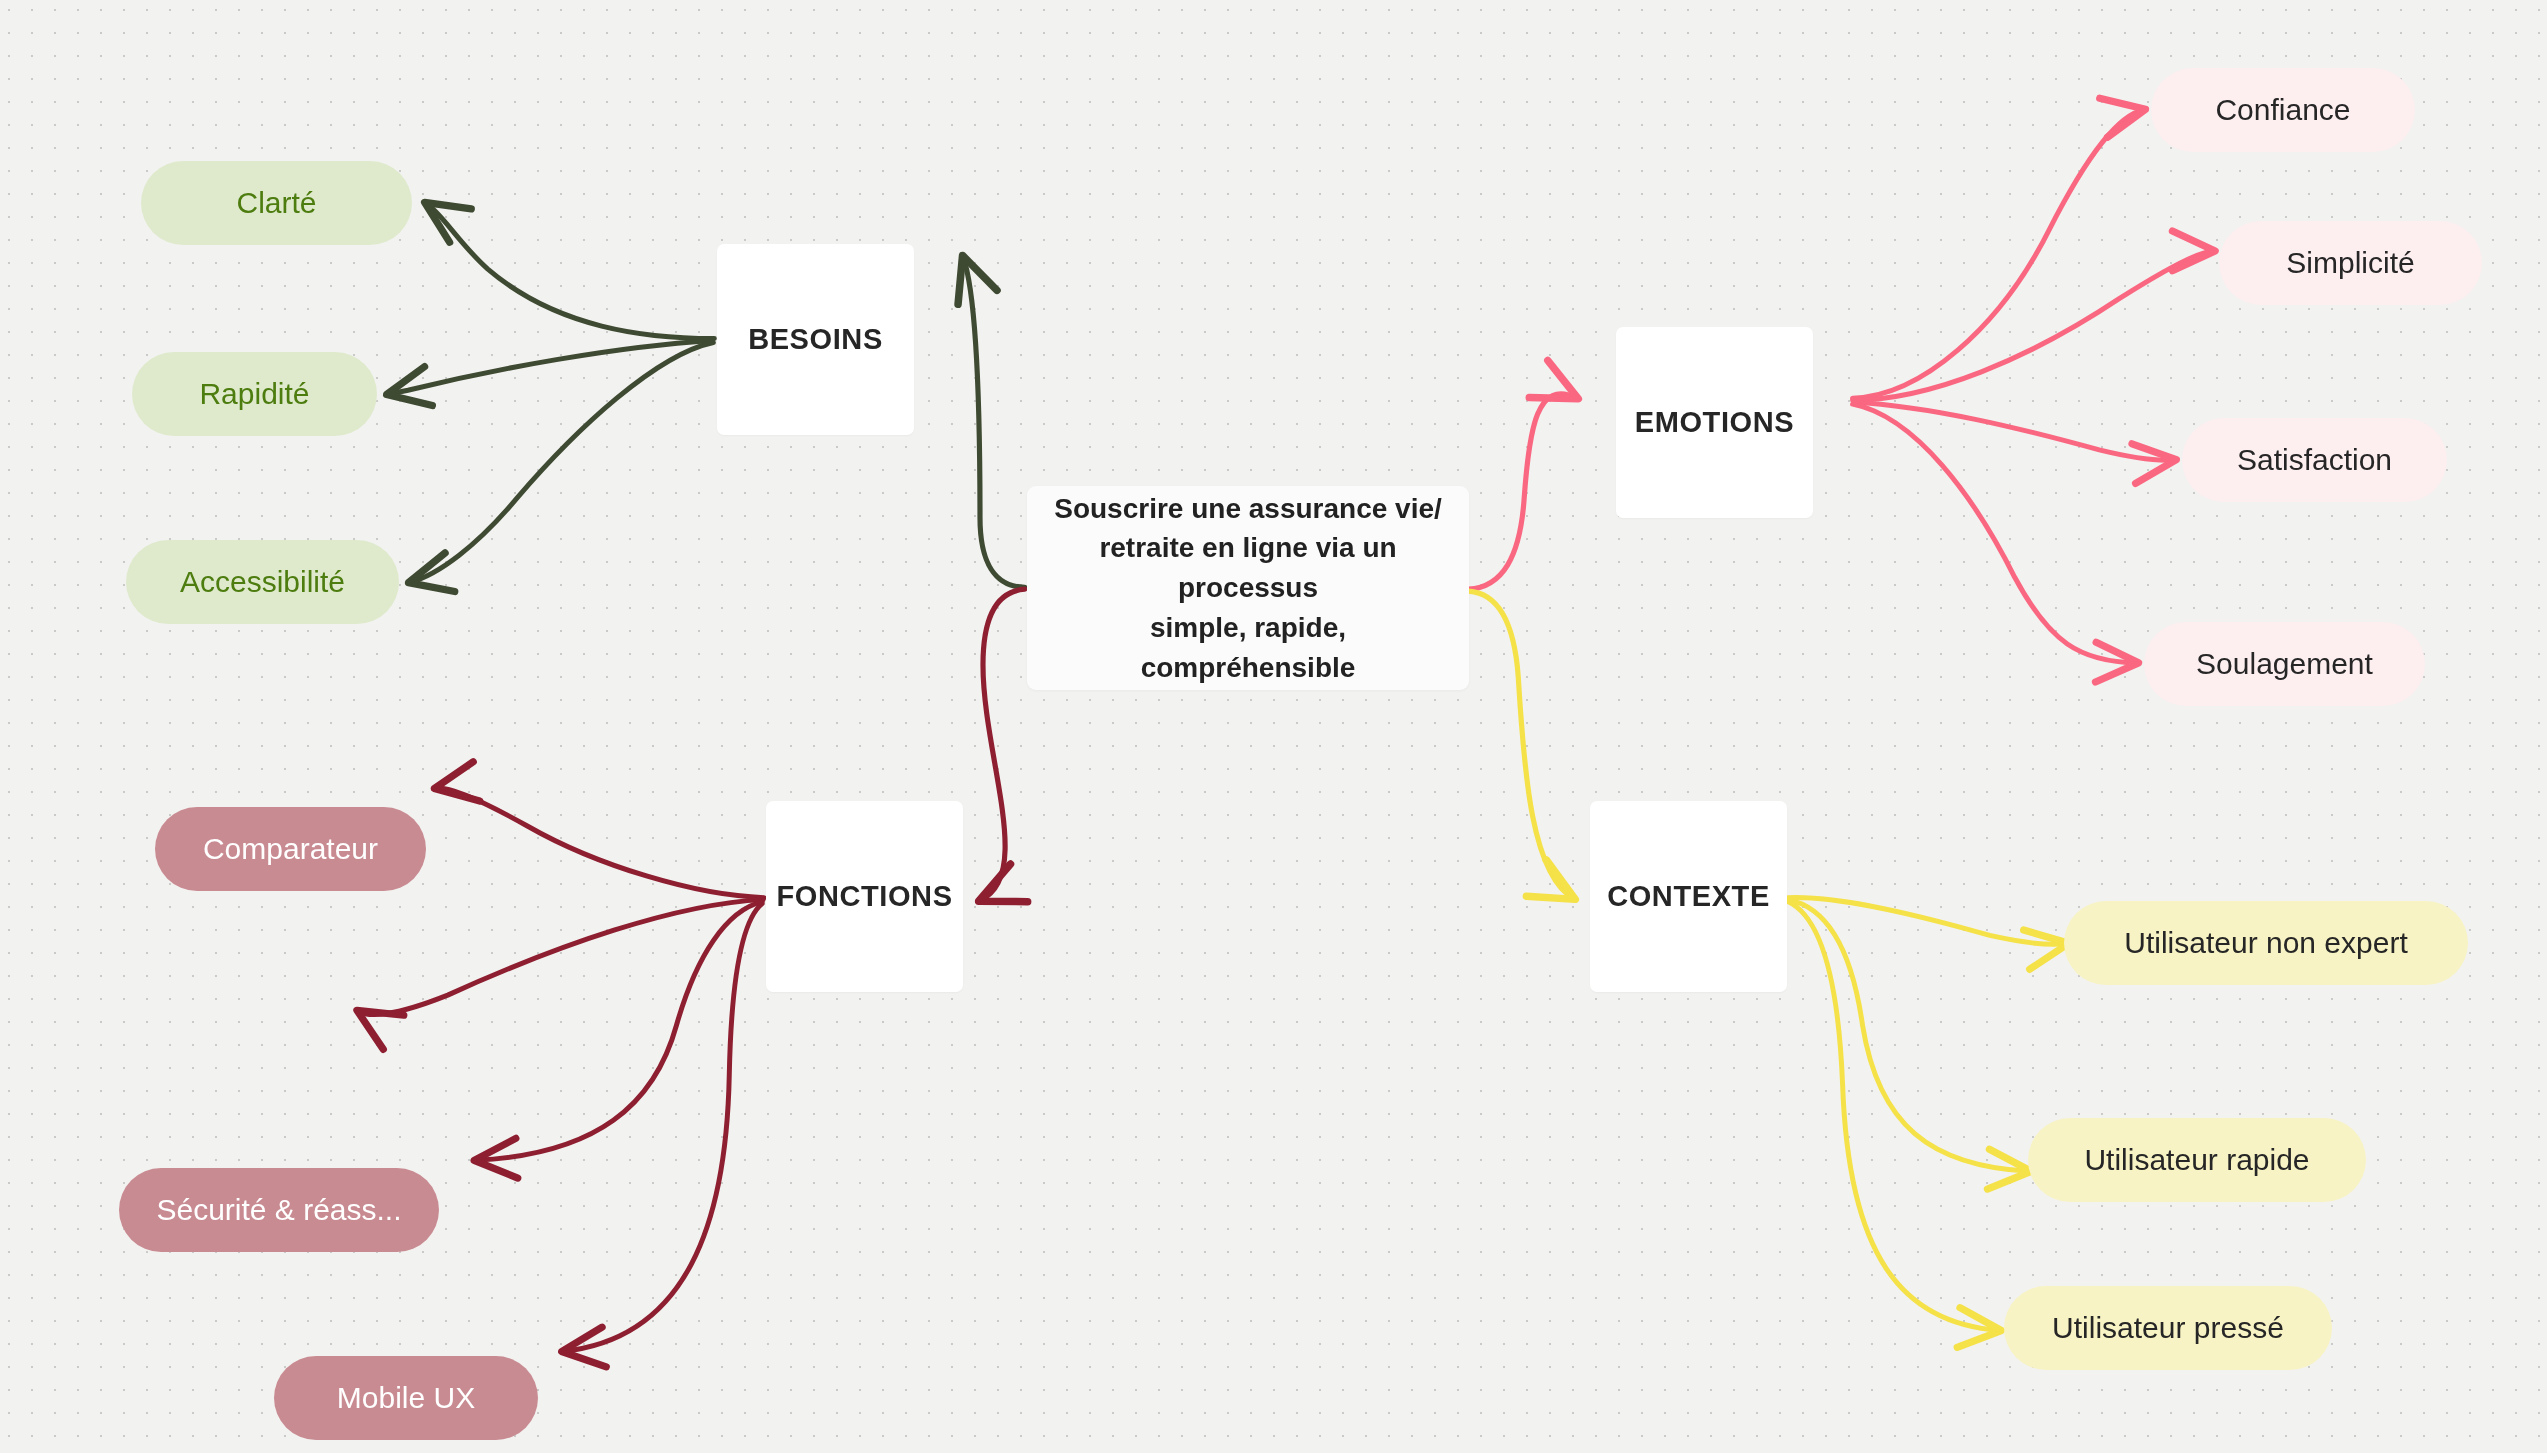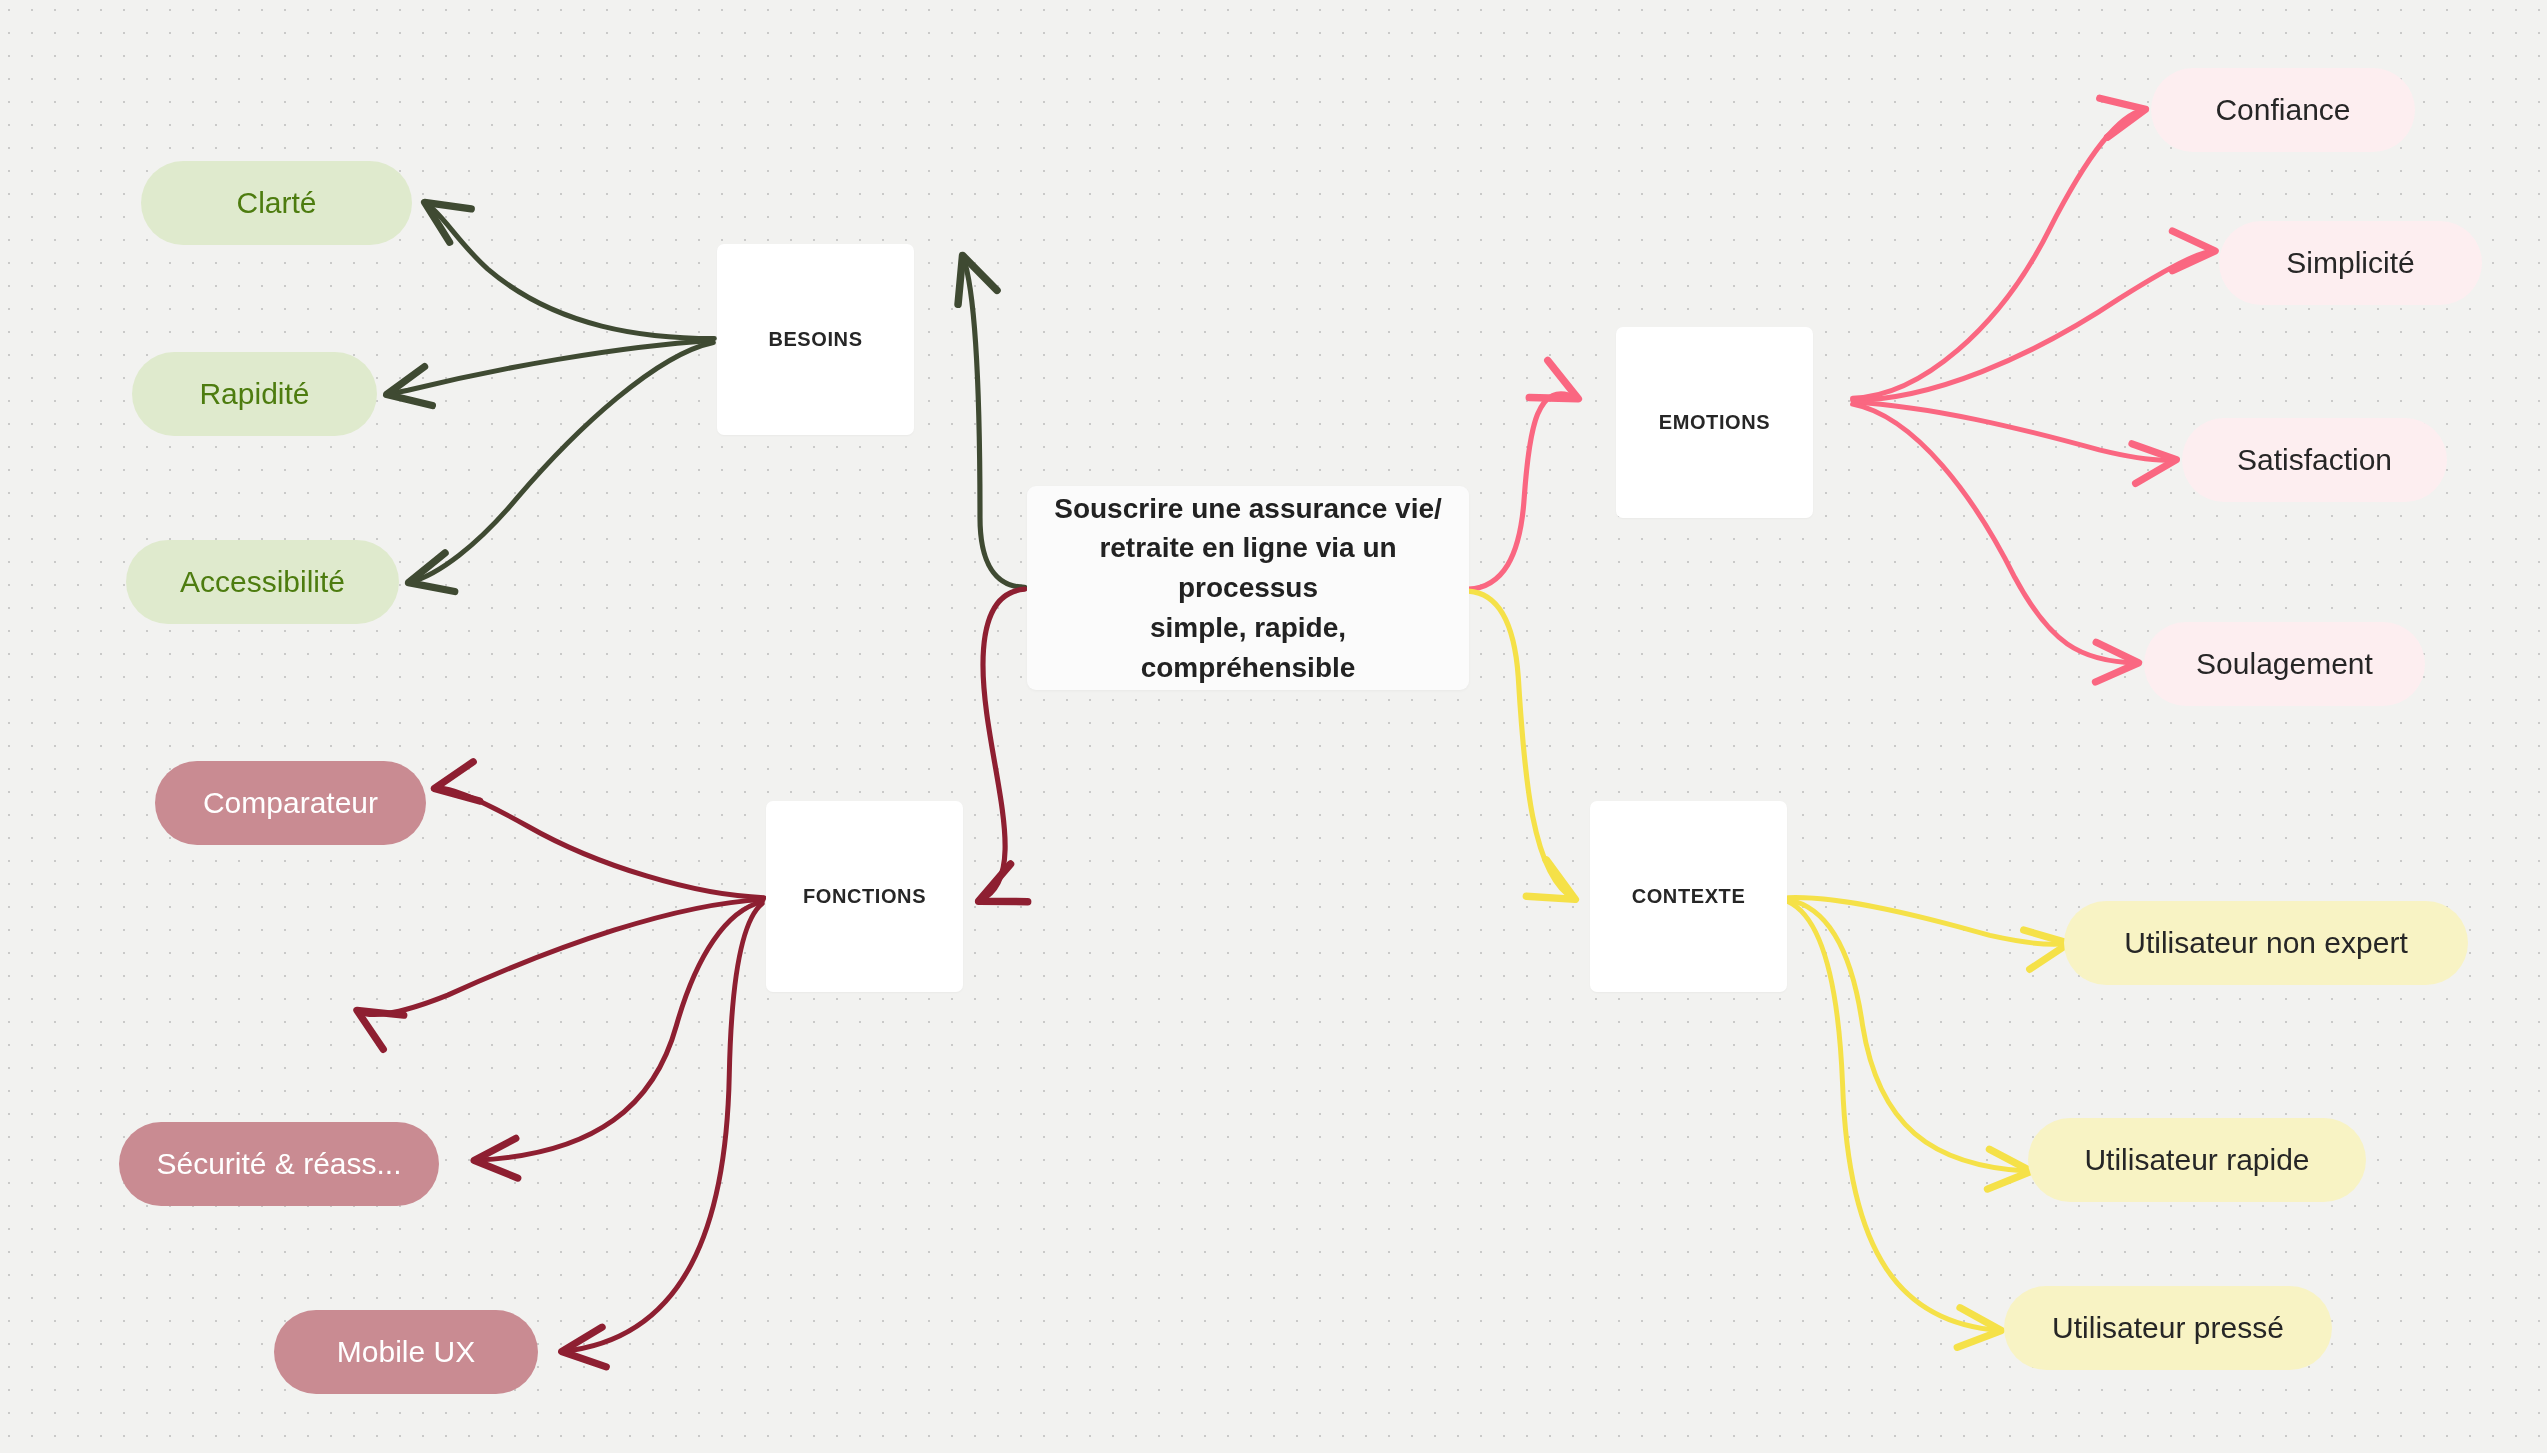--- a/index.html
+++ b/index.html
@@ -38,21 +38,21 @@
     align-items: center;
     justify-content: center;
     text-align: center;
   }
   
   .hub {
     background: #ffffff;
     border-radius: 7px;
     color: #262626;
     font-weight: bold;
-    font-size: 20px;
+    font-size: 29px;
     letter-spacing: 0.6px;
     box-shadow: 0 1px 2px rgba(0,0,0,0.035);
   }
   
   .center-card {
     background: #fbfbfb;
     border-radius: 9px;
     color: #222222;
     font-weight: bold;
     font-size: 28px;
@@ -62,21 +62,21 @@
   }
   
   .pill {
     border-radius: 994px;
     font-size: 30px;
     font-weight: normal;
     white-space: nowrap;
     padding: 0 26px;
   }
   .pill.green  { background: #dfeacd; color: #4d7c0f; text-align: right; }
-  .pill.rose   { background: #c98b92; color: #ffffff; }
+  .pill.rose   { background: #c98b92; color: #ffffff; margin-top: 46px; }
   .pill.blush  { background: #fdeef0; color: #262626; }
   .pill.lemon  { background: #f8f3c4; color: #262626; }
 </style>
 </head>
 <body>
 
 <div id="canvas">
 
   <svg id="edges" viewBox="0 0 2560 1461" xmlns="http://www.w3.org/2000/svg">
     <defs>

